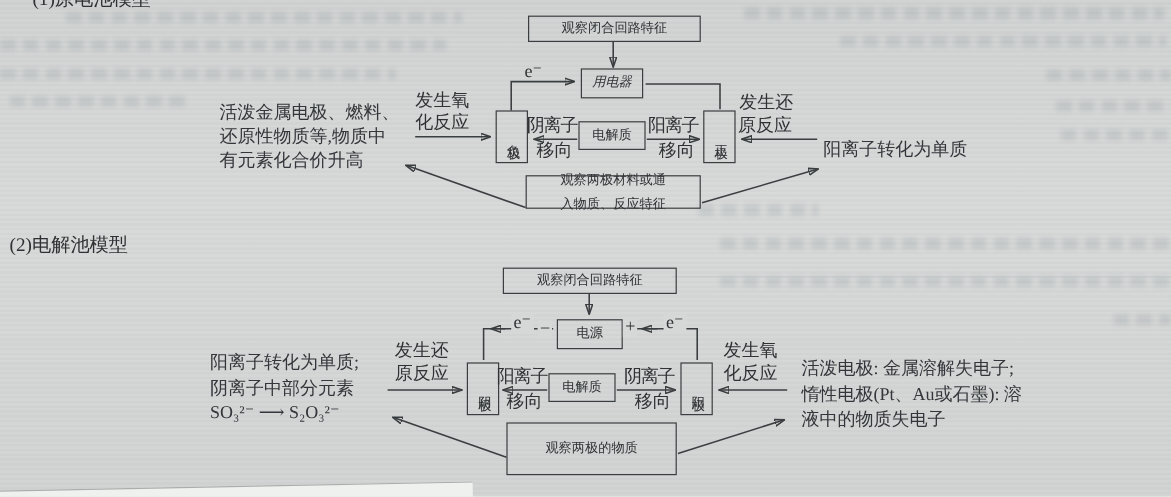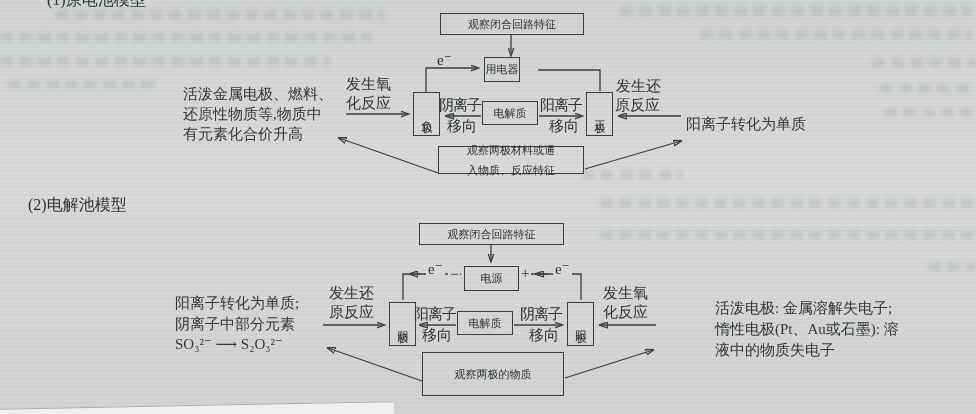--- a/index.html
+++ b/index.html
@@ -4,21 +4,21 @@
 <style>
   html,body{margin:0;padding:0;}
   body{width:976px;height:414px;position:relative;overflow:hidden;
        font-family:"Liberation Serif","DejaVu Serif",serif;}
   .page{position:absolute;inset:0;background:#d6d8d7;
         background-image:
           linear-gradient(180deg, rgba(120,128,132,.06) 0%, rgba(255,255,255,.04) 40%, rgba(120,128,132,.05) 100%),
           repeating-linear-gradient(0deg, rgba(255,255,255,.025) 0 2px, rgba(40,50,60,.02) 2px 4px);}
   .abs{position:absolute;white-space:nowrap;}
   .ink{color:#2f3234;}
-  .t16{font-size:16px;line-height:1;margin-left:20px;}
+  .t16{font-size:16px;line-height:1;}
   .box{position:absolute;border:1.4px solid #3b3e40;color:#2f3234;
        display:flex;flex-direction:column;align-items:center;justify-content:center;
        font-size:11px;line-height:19px;box-sizing:border-box;background:transparent;}
   .linelabel{position:absolute;font-size:15px;line-height:1;color:#2f3234;}
   .onwire{background:#d6d8d7;padding:0 2px;}
   .note{position:absolute;font-size:15px;color:#33363a;white-space:nowrap;}
   .wires{position:absolute;left:0;top:0;}
   .wires path{stroke:#3b3e40;stroke-width:1.3;fill:none;}
   .ghost{position:absolute;border-radius:2px;filter:blur(2.2px);opacity:.17;
          background:repeating-linear-gradient(90deg, rgba(80,92,104,.7) 0 13px, rgba(80,92,104,0) 13px 19px);}
@@ -75,21 +75,21 @@
     <path d="M422,381 L328,348" marker-end="url(#ah)"></path>
     <path d="M565,378 L653,350" marker-end="url(#ah)"></path>
   </svg>
 
   <div class="abs ink t16" style="left:27px;top:-8px;">(1)原电池模型</div>
 
   <div class="box" style="left:440px;top:13px;width:144px;height:22px;">
     <span>观察闭合回路特征</span>
   </div>
 
-  <div class="box" style="left:484px;top:57px;width:36px;height:25px;">
+  <div class="box" style="left:484px;top:57px;width:52px;height:25px;font-style:italic;">
     <span>用电器</span>
   </div>
   <div class="linelabel" style="left:437px;top:53px;">e⁻</div>
 
   <div class="box" style="left:413px;top:92px;width:27px;height:44px;">
     <span style="writing-mode:vertical-rl;letter-spacing:2px;">负极</span>
   </div>
   <div class="box" style="left:482px;top:101px;width:56px;height:24px;">
     <span>电解质</span>
   </div>
@@ -151,21 +151,21 @@
   <div class="linelabel" style="left:329px;top:286px;">发生还</div>
   <div class="linelabel" style="left:329px;top:305px;">原反应</div>
   <div class="linelabel" style="left:603px;top:286px;">发生氧</div>
   <div class="linelabel" style="left:603px;top:305px;">化反应</div>
 
   <div class="note" style="left:175px;top:293px;line-height:20.5px;">
     <div>阳离子转化为单质;</div>
     <div>阴离子中部分元素</div>
     <div>SO₃²⁻ ⟶ S₂O₃²⁻</div>
   </div>
-  <div class="note" style="left:668px;top:298px;line-height:21px;margin-left:47px;">
+  <div class="note" style="left:668px;top:298px;line-height:21px;">
     <div>活泼电极: 金属溶解失电子;</div>
     <div>惰性电极(Pt、Au或石墨): 溶</div>
     <div>液中的物质失电子</div>
   </div>
 
   <div class="box" style="left:422px;top:352px;width:142px;height:44px;line-height:20px;">
     <div>观察两极的物质</div>
   </div>
 
   <div class="page-bottom-edge"></div>

